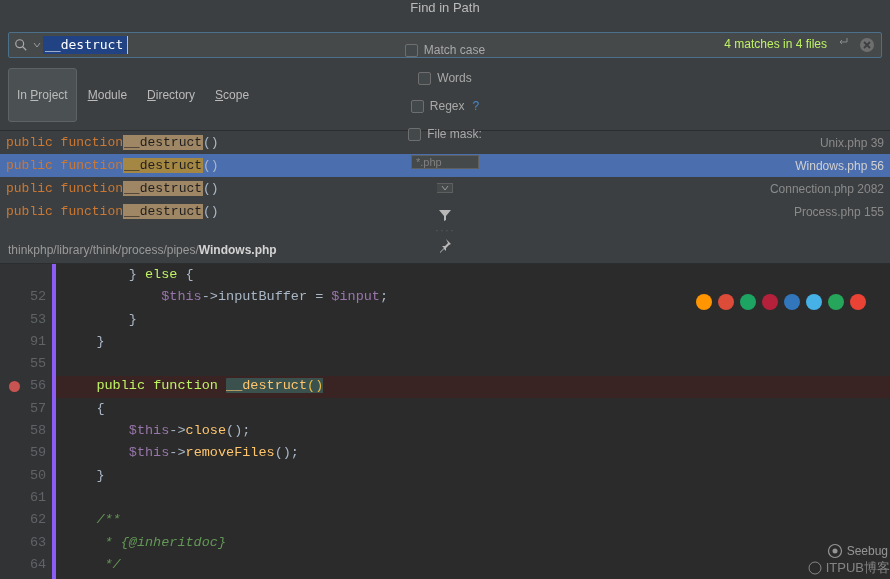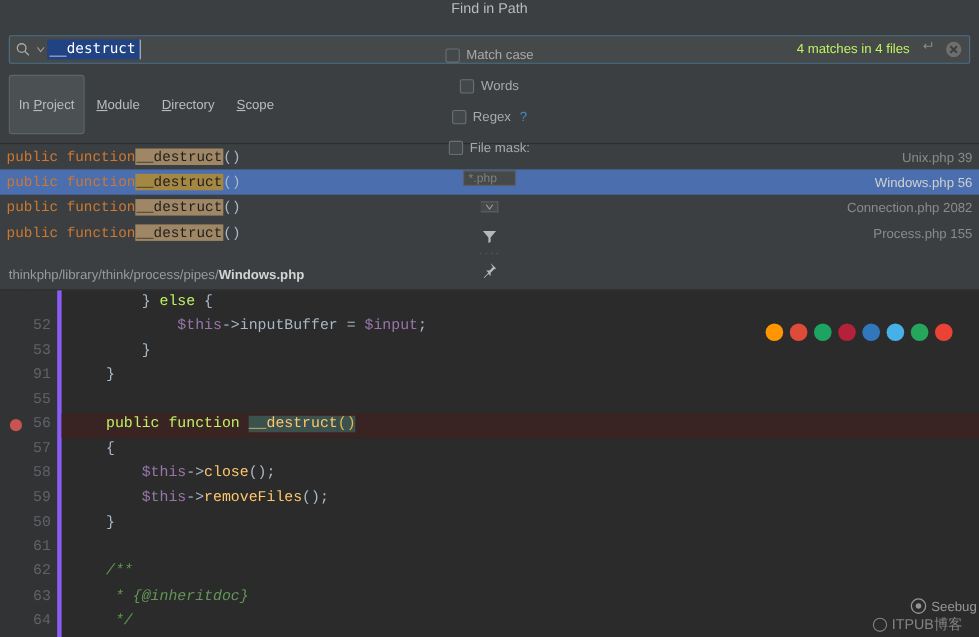--- a/index.html
+++ b/index.html
@@ -27,21 +27,21 @@
     color: #a9a9a9; font-size: 12px;
   }
   .chk .box {
     width: 13px; height: 13px;
     border: 1px solid #6e6e6e;
     background: #43494a;
     border-radius: 2px;
   }
   .qmark { color: #4a88c7; margin-left: 2px; }
   .filemask-field {
-    width: 48px; height: 20px;
+    width: 68px; height: 20px;
     background: #45494a;
     border: 1px solid #5e6060;
     color: #808080;
     padding: 0 4px;
     font-size: 11px;
     display: inline-flex; align-items: center;
   }
   .filemask-dd {
     width: 16px; height: 20px;
     border: 1px solid #5e6060; border-left: none;
@@ -214,21 +214,21 @@
     display:flex; gap: 6px;
     z-index: 5;
     background: rgba(60,63,65,0.0);
     padding: 2px;
   }
   .bico { width:16px; height:16px; border-radius:50%; display:inline-block;}
 
   
   .wm {
     position:absolute;
-    right: 15px; bottom: 2px;
+    right: 0; bottom: 2px;
     color: rgba(220,220,220,0.5);
     font-size: 13px;
     display:flex; align-items:center; gap:4px;
   }
   .wm2 {
     position:absolute;
     right: 2px; bottom: 20px;
     color: rgba(220,220,220,0.6);
     font-size: 12px;
     display:flex; align-items:center; gap:4px;

